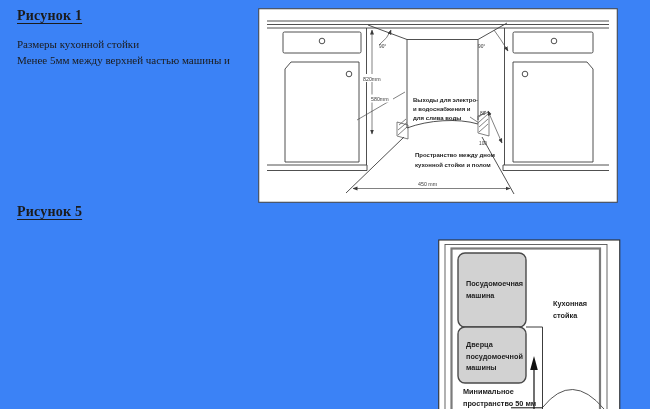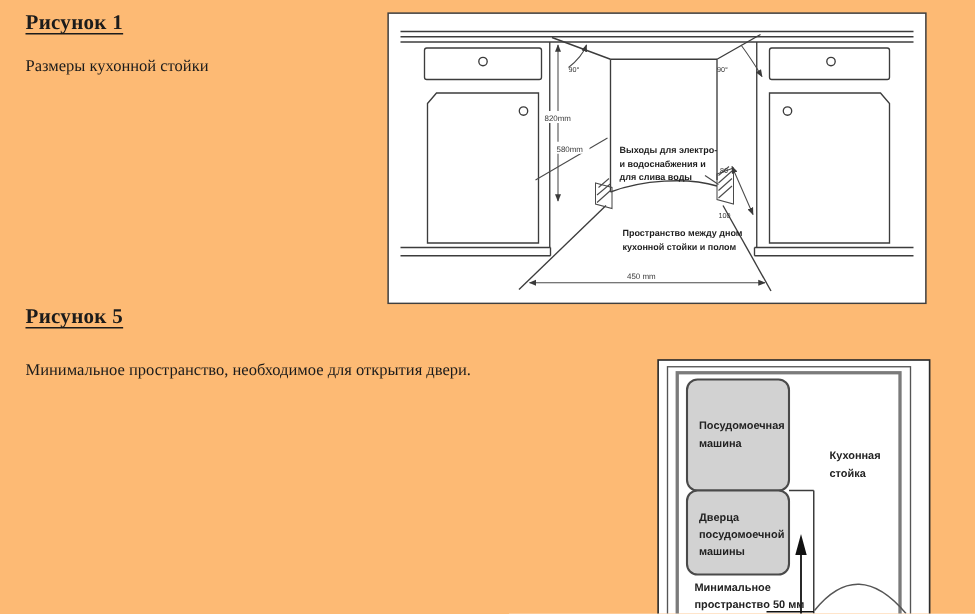--- a/index.html
+++ b/index.html
@@ -1,20 +1,20 @@
 <!DOCTYPE html>
 <html><head>
 <meta charset="utf-8">
 <style>
   html,body{margin:0;padding:0;}
   body{
     width:650px;height:409px;overflow:hidden;background:#ffffff;
     font-family:"Liberation Serif", serif;color:#1b1b1b;position:relative;
   }
-  .page{position:absolute;inset:0;background:#fdba74;}
+  .page{position:absolute;inset:0;background:#3b82f6;}
   .fig-heading{
     position:absolute;left:17px;margin:0;
     font-size:14px;font-weight:bold;
     text-decoration:underline;text-underline-offset:3px;
     letter-spacing:.2px;
   }
   .caption{
     position:absolute;left:17px;font-size:11px;line-height:15.5px;white-space:nowrap;
   }
   svg{position:absolute;overflow:hidden;}
@@ -29,24 +29,24 @@
   .wh{fill:#ffffff;}
 </style>
 </head>
 <body>
 
 <div class="page">
 
   <h2 class="fig-heading" style="top:8px">Рисунок 1</h2>
   <div class="caption" style="top:37px">
     <div>Размеры кухонной стойки</div>
+    <div>Менее 5мм между верхней частью машины и</div>
   </div>
 
   <h2 class="fig-heading" style="top:204px">Рисунок 5</h2>
-  <div class="caption" style="top:240px">Минимальное пространство, необходимое для открытия двери.</div>
 
   <svg viewBox="0 0 360 195" style="left:258px;top:8px;width:360px;height:195px">
     <defs>
       <marker id="ah" viewBox="0 0 10 10" refX="9" refY="5" markerWidth="5" markerHeight="5" markerUnits="userSpaceOnUse" orient="auto-start-reverse">
         <path d="M0,1 L10,5 L0,9 z" fill="#3a3a3a"></path>
       </marker>
     </defs>
 
     <rect x="0.75" y="0.75" width="358.5" height="193.5" fill="#ffffff" stroke="#3f3f3f" stroke-width="1"></rect>
 

